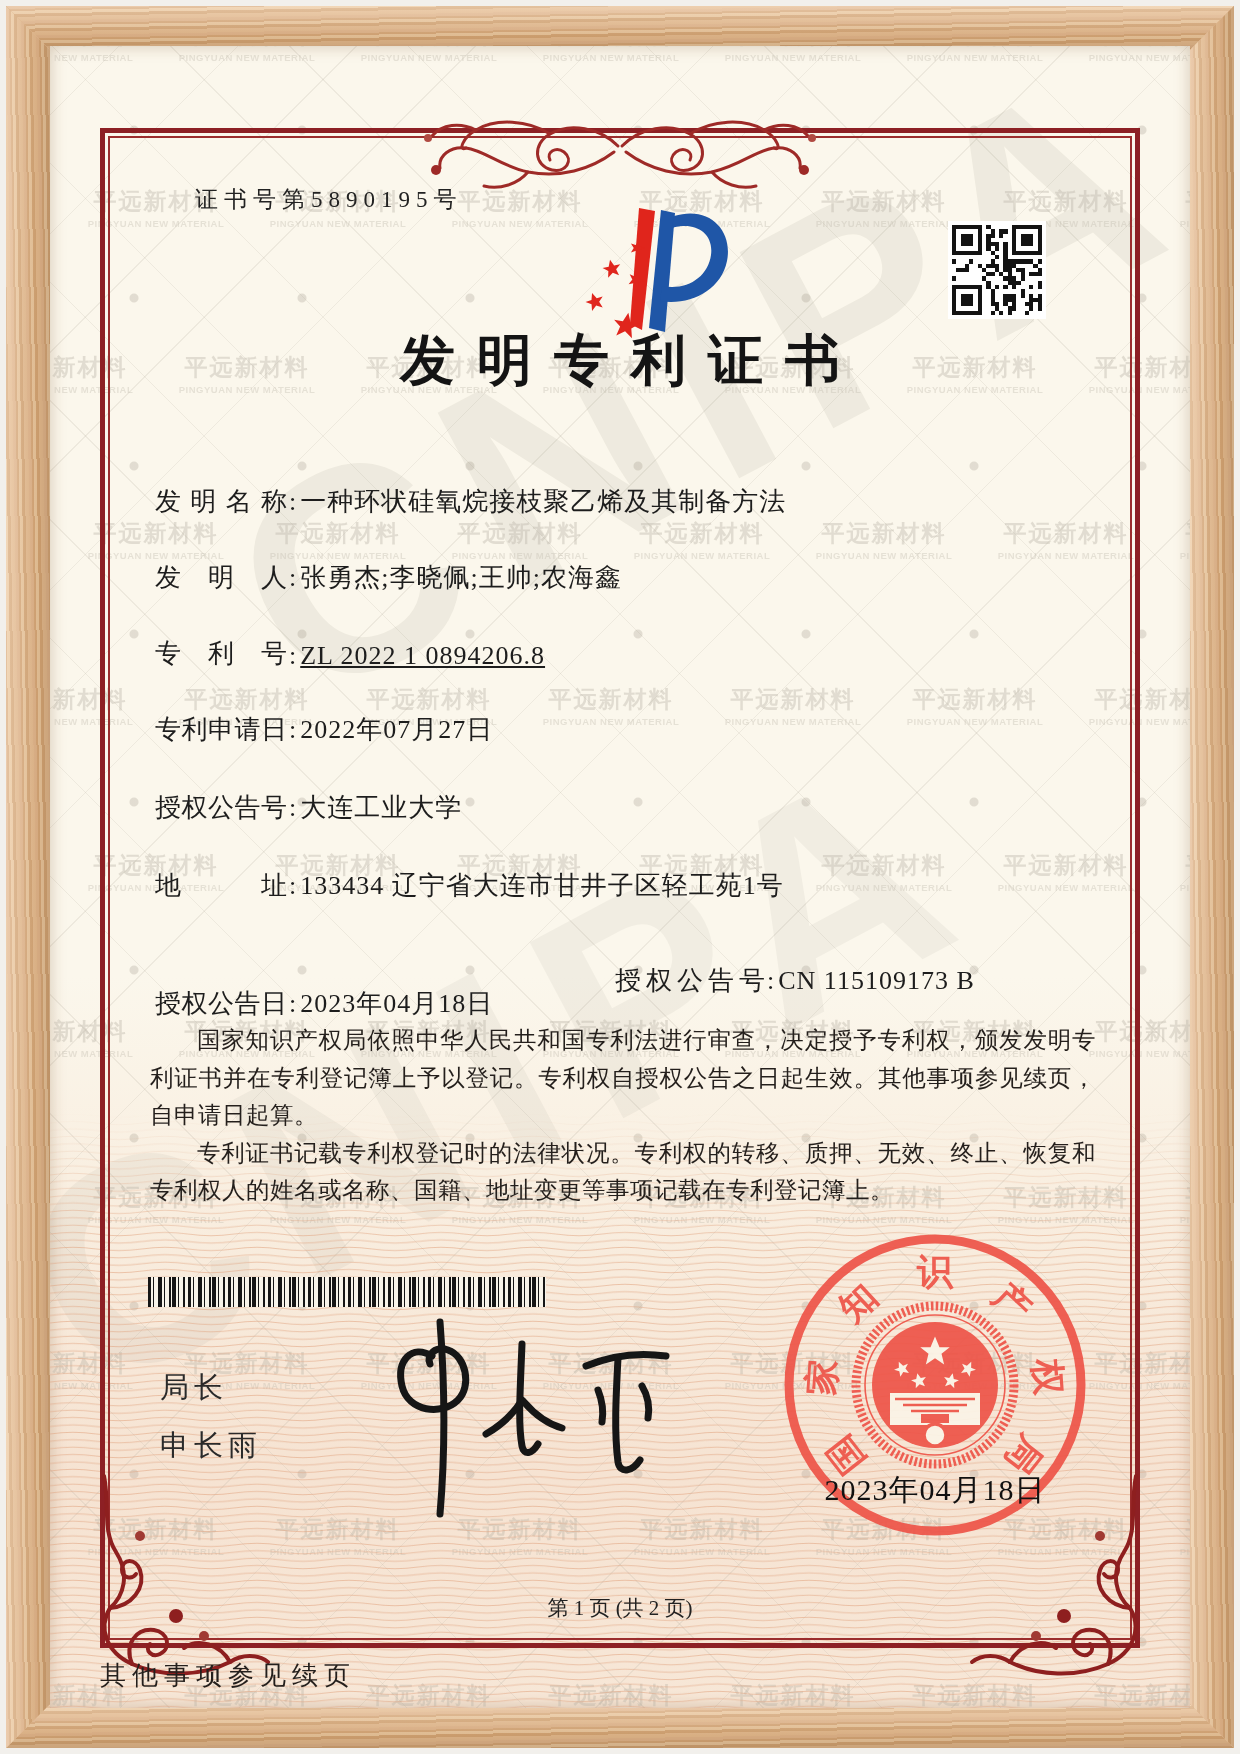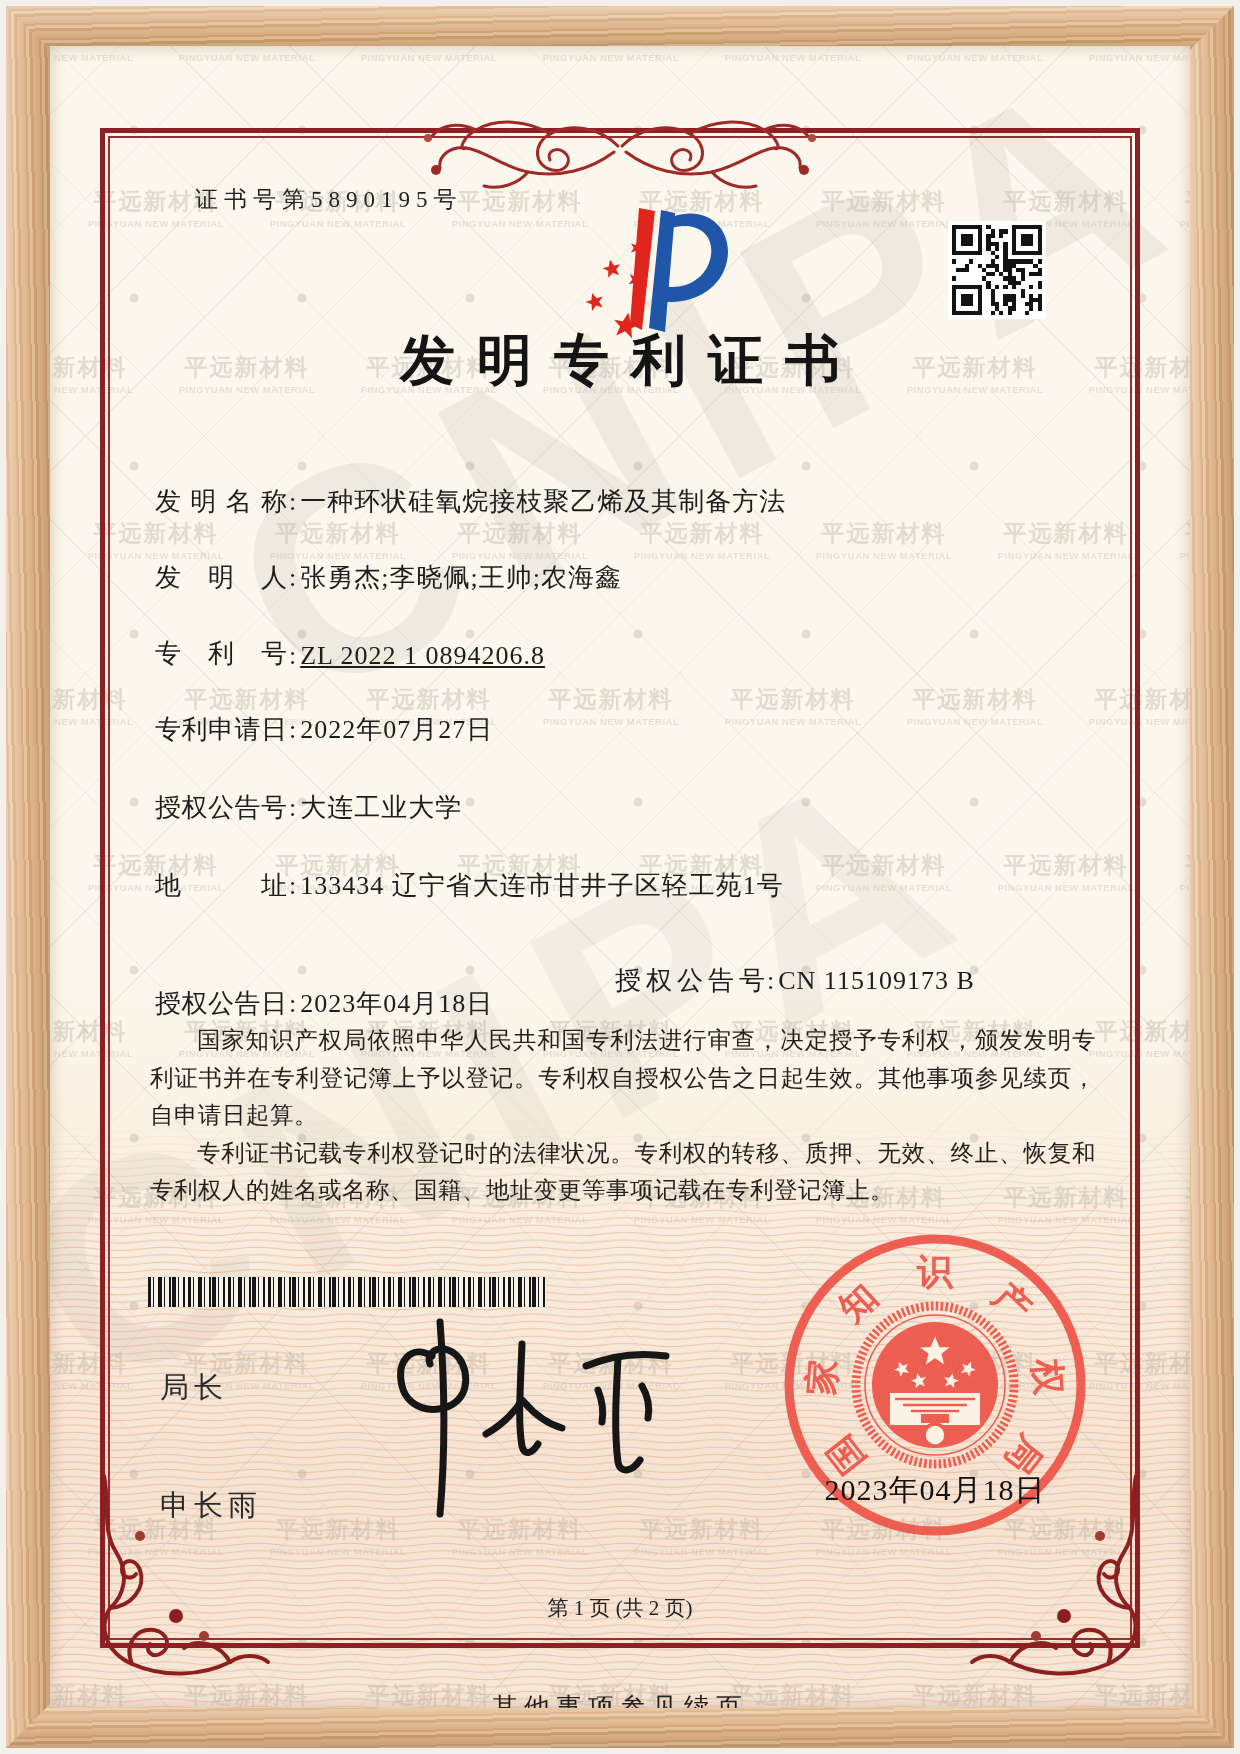--- a/index.html
+++ b/index.html
@@ -76,31 +76,31 @@
 
   
   .barcode{position:absolute;left:98px;top:1231px;width:398px;height:30px;background-color:#f8f4ea;
     background-image:repeating-linear-gradient(90deg,
       #161616 0 3px,transparent 3px 5px,#161616 5px 6px,transparent 6px 10px,
       #161616 10px 14px,transparent 14px 16px,#161616 16px 17px,transparent 17px 21px,
       #161616 21px 23px,transparent 23px 24px,#161616 24px 28px,transparent 28px 30px,
       #161616 30px 31px,transparent 31px 35px,#161616 35px 37px,transparent 37px 40px);}
   .signer-role{position:absolute;left:110px;top:1322px;font-size:29px;color:#2a2a2a;
     font-family:"Liberation Sans","DejaVu Sans",sans-serif;letter-spacing:5px;}
-  .signer-name{position:absolute;left:110px;top:1440px;font-size:29px;color:#2a2a2a;
+  .signer-name{position:absolute;left:110px;top:1380px;font-size:29px;color:#2a2a2a;
     font-family:"Liberation Sans","DejaVu Sans",sans-serif;letter-spacing:5px;}
   .autograph{position:absolute;left:320px;top:1258px;}
   .seal{position:absolute;left:720px;top:1174px;opacity:.92;}
   .seal-date{position:absolute;left:745px;top:1424px;width:280px;text-align:center;
     font-size:30px;color:#111;letter-spacing:1px;}
 
   
   .page-no{position:absolute;left:50px;top:1548px;width:1040px;text-align:center;font-size:21px;color:#222;}
-  .bottom-note{position:absolute;left:50px;top:1612px;width:1040px;text-align:center;font-size:26px;
-    color:#241f1c;letter-spacing:6px;margin-top:32px;}
+  .bottom-note{position:absolute;left:50px;top:1612px;width:1040px;text-align:left;font-size:26px;
+    color:#241f1c;letter-spacing:6px;}
 
   .orn{position:absolute;pointer-events:none;}
   .orn-top{left:350px;top:40px;}
   .orn-bl{left:30px;top:1420px;}
   .orn-br{left:910px;top:1420px;transform:scaleX(-1);}
 </style>
 </head>
 <body>
 
 <div class="scene">

